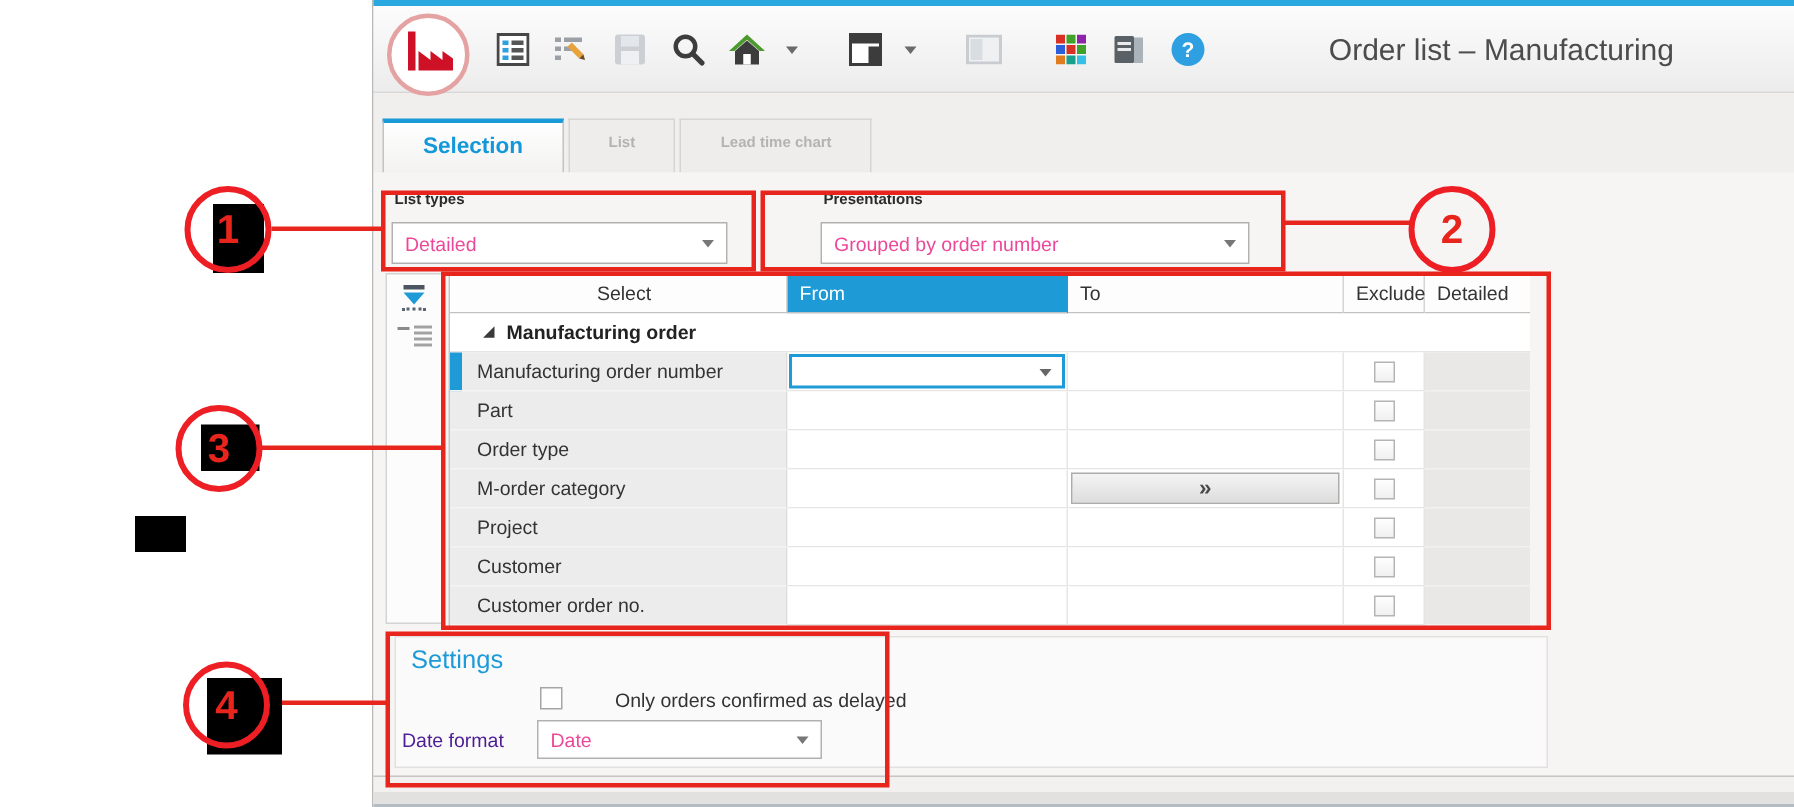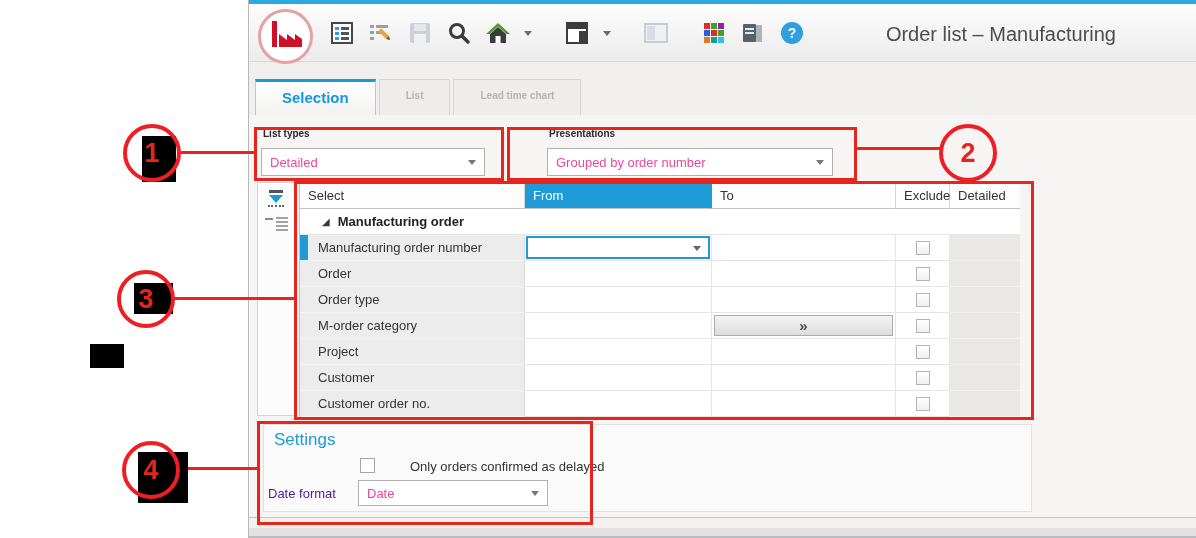--- a/index.html
+++ b/index.html
@@ -50,21 +50,21 @@
   .si-minus { width:8px; height:2px; background:#8a8a8a; margin-top:1px; }
   .si-lines { display:flex; flex-direction:column; gap:2px; }
   .si-line { width:12px; height:2px; background:#a2a2a2; }
 
   
   .grid { position:absolute; left:50px; top:67px; width:720px; border:1px solid #c6c5c4; background:#fff;
           display:grid; grid-template-columns:8px 217px 187px 184px 54px 70px; grid-auto-rows:26px;
           font-size:13px; color:#333; }
   .hcell { background:#fdfdfd; border-right:1px solid #d6d5d4; border-bottom:1px solid #c2c1c0;
            line-height:25px; padding-left:8px; }
-  .hcell.sel { grid-column:1 / 3; }
+  .hcell.sel { grid-column:1 / 3;text-align:center; }
   .hcell.from { background:#1e9bd7; color:#fff; border-right-color:#1e9bd7; }
   .grouprow { grid-column:1 / -1; background:#fff; border-bottom:1px solid #e6e5e4;
               display:flex; align-items:center; font-weight:bold; color:#222; }
   .expander { margin:0 8px 0 22px; font-size:10px; color:#3a3a3a; cursor:default; }
   .ind { background:#ececec; border-bottom:1px solid #f5f4f3; }
   .ind.current { background:#1e9bd7; }
   .lcell { background:#ececec; border-right:1px solid #dddcdb; border-bottom:1px solid #f5f4f3;
            line-height:25px; padding-left:10px; white-space:nowrap; }
   .vcell { background:#fff; border-right:1px solid #e6e5e4; border-bottom:1px solid #e6e5e4; position:relative; }
   .ccell { background:#fff; border-right:1px solid #e6e5e4; border-bottom:1px solid #e6e5e4;
@@ -267,21 +267,21 @@
             <span class="caret"></span>
           </div>
         </div>
         <div class="vcell"></div>
         <div class="ccell">
             <div class="checkbox"></div>
           </div>
         <div class="pcell"></div>
 
         <div class="ind"></div>
-        <div class="lcell">Order</div>
+        <div class="lcell">Part</div>
         <div class="vcell"></div>
         <div class="vcell"></div>
         <div class="ccell">
             <div class="checkbox"></div>
           </div>
         <div class="pcell"></div>
 
         <div class="ind"></div>
         <div class="lcell">Order type</div>
         <div class="vcell"></div>

